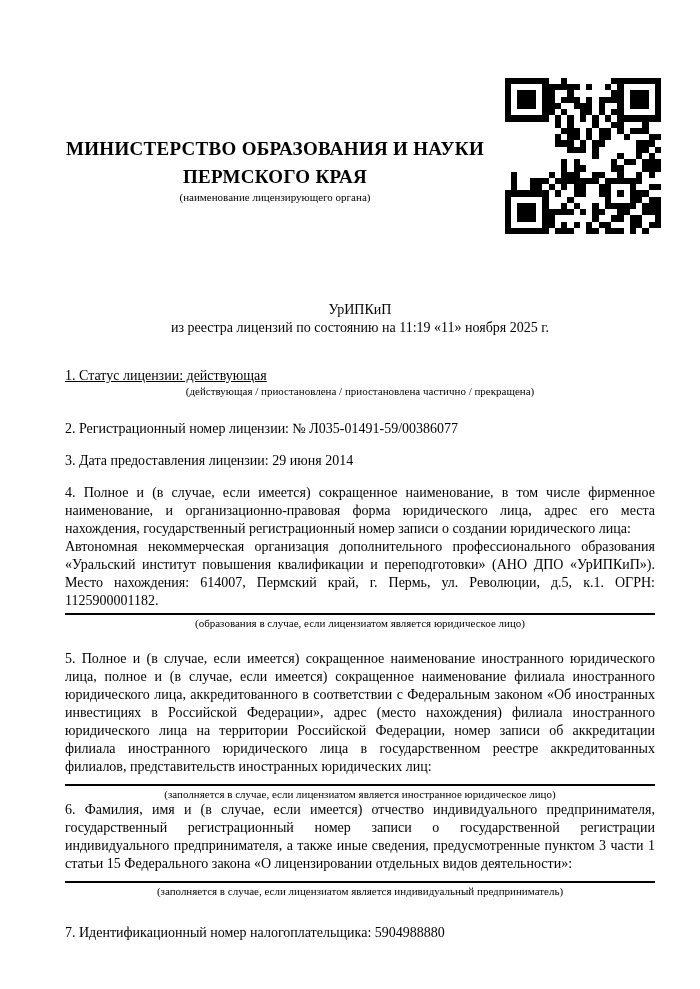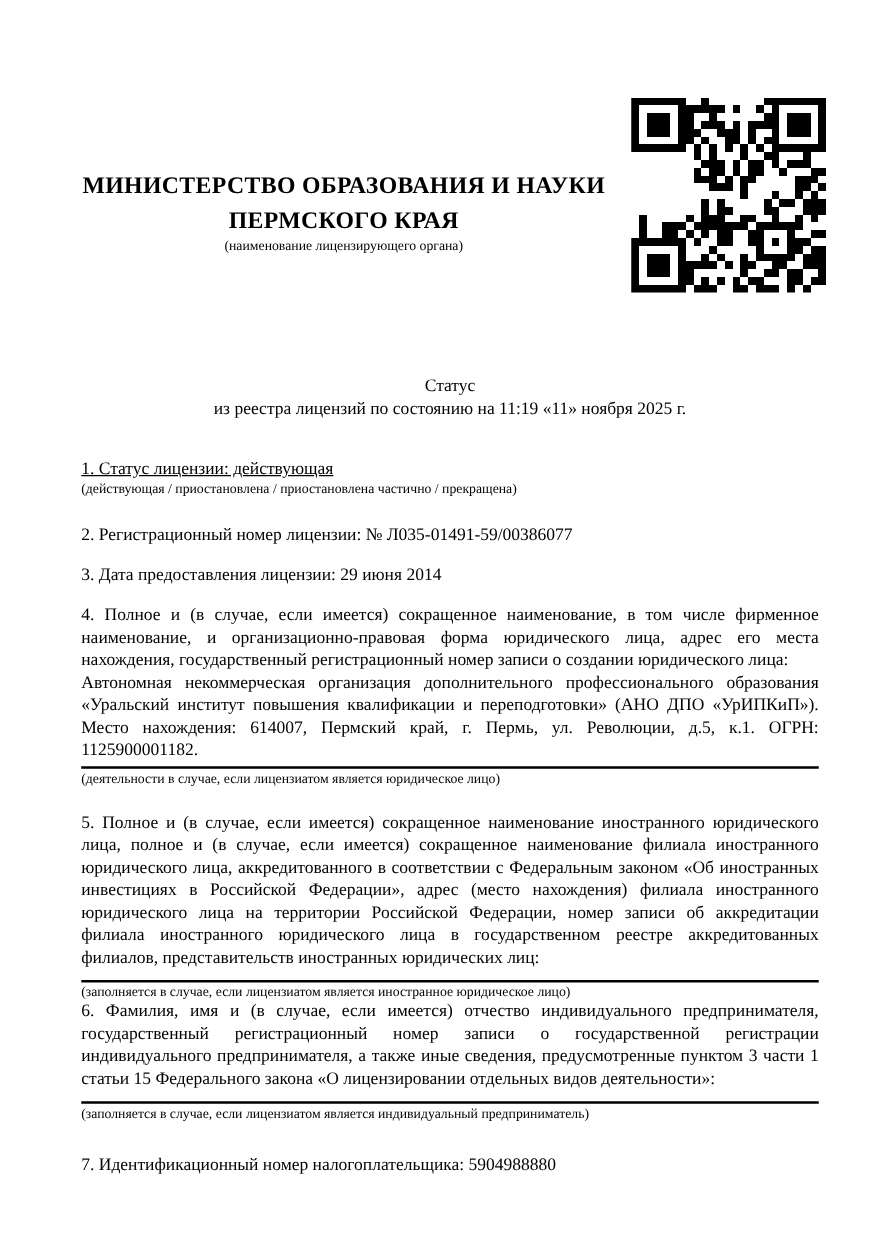--- a/index.html
+++ b/index.html
@@ -29,21 +29,21 @@
   .org-name {
     font-size: 19px;
     font-weight: bold;
     line-height: 28px;
     letter-spacing: 0.3px;
   }
   .caption {
     font-size: 11px;
     line-height: 13px;
   }
-  .center { }
+  .center { text-align: center; }
   .content {
     margin: 0 45px 0 65px;
     font-size: 14px;
     line-height: 18px;
   }
   .title {
     margin-top: 97px;
     text-align: center;
   }
   .just {
@@ -382,35 +382,35 @@
 
   <div class="header">
     <div class="org-name">МИНИСТЕРСТВО ОБРАЗОВАНИЯ И НАУКИ</div>
     <div class="org-name">ПЕРМСКОГО КРАЯ</div>
     <div class="caption">(наименование лицензирующего органа)</div>
   </div>
 
   <div class="content">
 
     <div class="title">
-      <div>Статус</div>
+      <div>УрИПКиП</div>
       <div>из реестра лицензий по состоянию на 11:19 «11» ноября 2025 г.</div>
     </div>
 
     <p class="mt-item1">1. Статус лицензии: действующая</p>
     <div class="caption center">(действующая / приостановлена / приостановлена частично / прекращена)</div>
 
     <p class="mt-item2">2. Регистрационный номер лицензии: № Л035-01491-59/00386077</p>
 
     <p class="mt-item3">3. Дата предоставления лицензии: 29 июня 2014</p>
 
     <p class="just mt-item4">4. Полное и (в случае, если имеется) сокращенное наименование, в том числе фирменное наименование, и организационно-правовая форма юридического лица, адрес его места нахождения, государственный регистрационный номер записи о создании юридического лица:</p>
     <p class="just">Автономная некоммерческая организация дополнительного профессионального образования «Уральский институт повышения квалификации и переподготовки» (АНО ДПО «УрИПКиП»). Место нахождения: 614007, Пермский край, г. Пермь, ул. Революции, д.5, к.1. ОГРН: 1125900001182.</p>
     <div class="rule"></div>
-    <div class="caption center cap-block">(деятельности в случае, если лицензиатом является юридическое лицо)</div>
+    <div class="caption center cap-block">(образования в случае, если лицензиатом является юридическое лицо)</div>
 
     <p class="just mt-item5">5. Полное и (в случае, если имеется) сокращенное наименование иностранного юридического лица, полное и (в случае, если имеется) сокращенное наименование филиала иностранного юридического лица, аккредитованного в соответствии с Федеральным законом «Об иностранных инвестициях в Российской Федерации», адрес (место нахождения) филиала иностранного юридического лица на территории Российской Федерации, номер записи об аккредитации филиала иностранного юридического лица в государственном реестре аккредитованных филиалов, представительств иностранных юридических лиц:</p>
     <div class="rule gap"></div>
     <div class="caption center cap-block">(заполняется в случае, если лицензиатом является иностранное юридическое лицо)</div>
 
     <p class="just mt-item6">6. Фамилия, имя и (в случае, если имеется) отчество индивидуального предпринимателя, государственный регистрационный номер записи о государственной регистрации индивидуального предпринимателя, а также иные сведения, предусмотренные пунктом 3 части 1 статьи 15 Федерального закона «О лицензировании отдельных видов деятельности»:</p>
     <div class="rule gap"></div>
     <div class="caption center cap-block">(заполняется в случае, если лицензиатом является индивидуальный предприниматель)</div>
 
     <p class="mt-item7">7. Идентификационный номер налогоплательщика: 5904988880</p>

